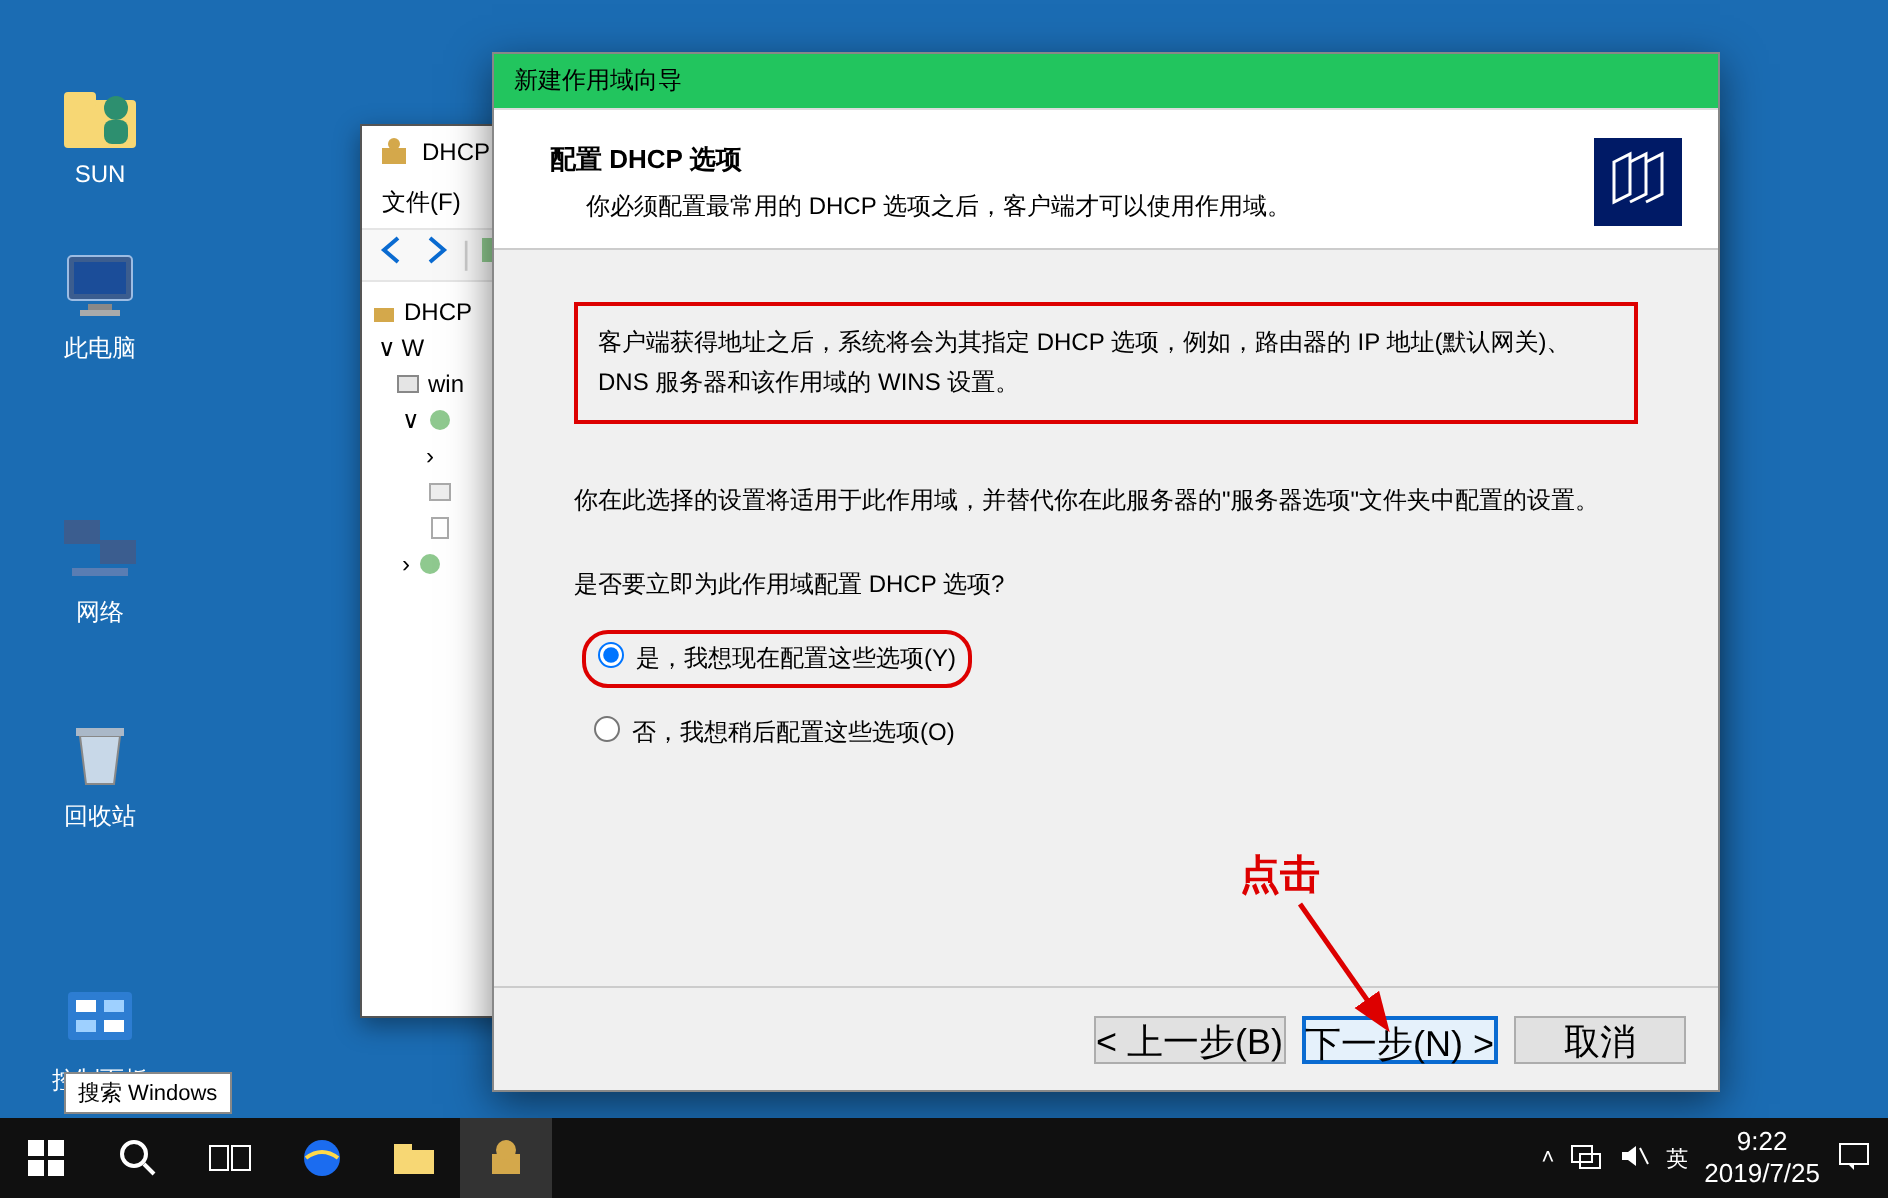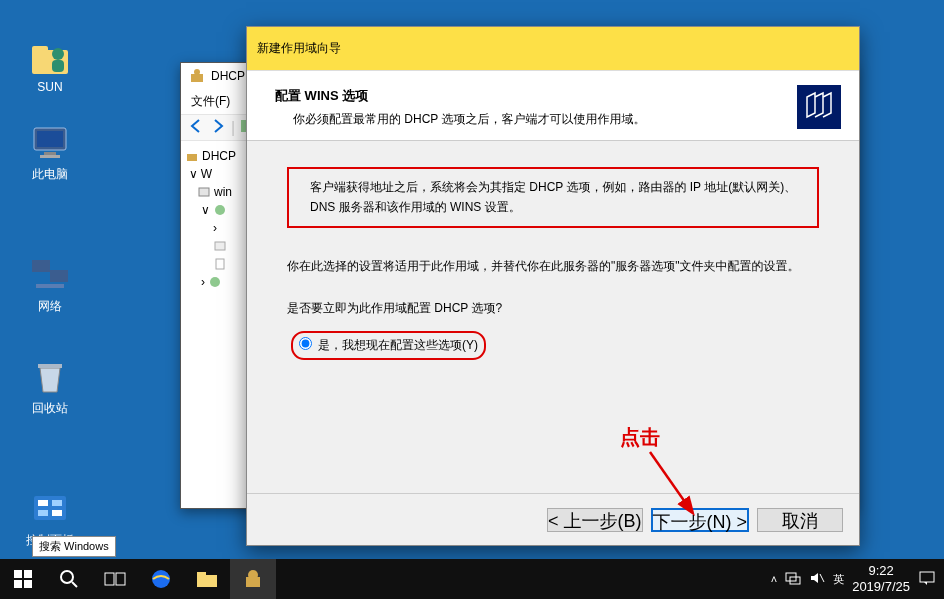--- a/index.html
+++ b/index.html
@@ -17,21 +17,21 @@
   .dhcp-bg .menu{padding:4px 10px; font-size:12px; border-bottom:1px solid #e5e5e5;background:#fff;}
   .dhcp-bg .toolbar{height:26px; display:flex; align-items:center; gap:4px; padding:0 6px; border-bottom:1px solid #e5e5e5;background:#f8f8f8;}
   .dhcp-bg .body{display:flex; height:calc(100% - 82px);}
   .dhcp-bg .tree{width:72px; border-right:1px solid #e5e5e5; padding:6px 4px; font-size:12px;}
   .dhcp-bg .tree-row{display:flex;align-items:center; gap:3px; padding:2px 0;}
   .dhcp-bg .right{flex:1; display:flex; flex-direction:column;}
   .dhcp-bg .scroll-arrow-up{height:16px; background:#f0f0f0; border:1px solid #ccc; text-align:center; font-size:10px; line-height:14px;}
 
   
   .wizard { position:absolute; left:246px; top:26px; width:614px; height:520px; background:#f0f0f0; border:1px solid #888; box-shadow:0 6px 20px rgba(0,0,0,.5); display:flex; flex-direction:column;}
-  .wizard .titlebar{height:44px; background:#fde047; display:flex; align-items:center; padding:0 10px; font-size:12px; border-bottom:1px solid #ddd;}
+  .wizard .titlebar{height:28px; background:#22c55e; display:flex; align-items:center; padding:0 10px; font-size:12px; border-bottom:1px solid #ddd;}
   .wizard .header{background:#fff; padding:16px 28px 12px; border-bottom:1px solid #ccc; position:relative;}
   .wizard .header h3{font-size:13px; font-weight:bold; margin-bottom:6px;}
   .wizard .header p{font-size:12px; margin-left:18px;}
   .wizard .header .hicon{position:absolute; right:18px; top:14px; width:44px; height:44px; background:#001a66; display:flex; align-items:center; justify-content:center;}
   .wizard .content{flex:1; background:#f0f0f0; padding:26px 40px; font-size:12px; position:relative;}
   .redbox{border:2px solid #d00; padding:8px 10px; margin-bottom:28px;}
   .content p.instruct{margin-bottom:24px; line-height:1.7;}
   .content p.q{margin-bottom:14px;}
   .radio-row{display:flex; align-items:flex-start; gap:6px; margin-left:4px; padding:4px 6px;border-radius:13px;}
   .radio-row.boxed{border:2px solid #d00; display:inline-flex; margin-bottom:10px;}
@@ -186,42 +186,46 @@
     </div>
   </div>
   <div style="position:absolute; right:6px; top:204px;">▸</div>
 </div>
 
 <div class="wizard">
   <div class="titlebar">
     <span>新建作用域向导</span>
   </div>
   <div class="header">
-    <h3>配置 WINS 选项</h3>
+    <h3>配置 DHCP 选项</h3>
     <p>你必须配置最常用的 DHCP 选项之后，客户端才可以使用作用域。</p>
     <div class="hicon">
       <svg width="36" height="36">
           <g stroke="#fff" stroke-width="1.5" fill="none">
             <path d="M6 8 L14 4 L14 24 L6 28 Z"></path>
             <path d="M14 8 L22 4 L22 24 L14 28"></path>
             <path d="M22 8 L30 4 L30 24 L22 28"></path>
           </g>
         </svg>
     </div>
   </div>
   <div class="content">
     <div class="redbox">
-      <p style="line-height:1.7;margin-left:11px;">客户端获得地址之后，系统将会为其指定 DHCP 选项，例如，路由器的 IP 地址(默认网关)、DNS 服务器和该作用域的 WINS 设置。</p>
+      <p style="line-height:1.7;">客户端获得地址之后，系统将会为其指定 DHCP 选项，例如，路由器的 IP 地址(默认网关)、DNS 服务器和该作用域的 WINS 设置。</p>
     </div>
     <p class="instruct">你在此选择的设置将适用于此作用域，并替代你在此服务器的"服务器选项"文件夹中配置的设置。</p>
     <p class="q">是否要立即为此作用域配置 DHCP 选项?</p>
     <label class="radio-row boxed">
       <input type="radio" name="cfg" checked="" style="">
       <span>是，我想现在配置这些选项(Y)</span>
     </label><br>
+    <label class="radio-row">
+      <input type="radio" name="cfg" style="">
+      <span>否，我想稍后配置这些选项(O)</span>
+    </label>
   </div>
   <div class="footer">
     <button class="btn">&lt; 上一步(B)</button>
     <button class="btn primary">下一步(N) &gt;</button>
     <button class="btn" style="margin-left:0;">取消</button>
   </div>
 </div>
 
 <div class="anno-text" style="left:620px; top:424px;">点击</div>
 <svg class="arrow-svg" style="left:630px; top:448px;" width="80" height="76">

